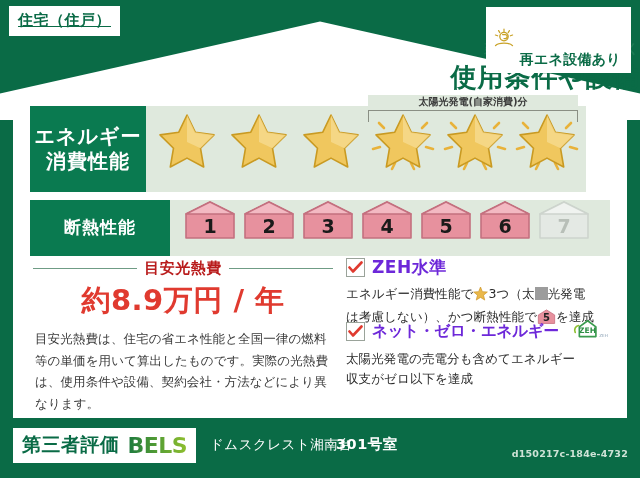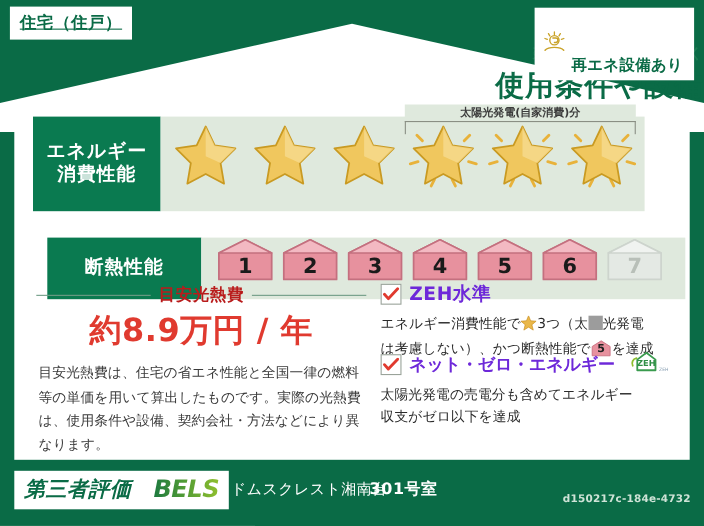--- a/index.html
+++ b/index.html
@@ -63,24 +63,24 @@
     display: flex; align-items: center; justify-content: center;
     text-align: center; font-weight: bold; letter-spacing: 1px; line-height: 1.25;
   }
   .perf-values {
     background: #dfe9dd;
     display: flex; align-items: flex-start;
     position: relative;
   }
 
   #row-energy { left: 17px; top: 10px; width: 580px; height: 86px; }
-  #row-energy .perf-label { width: 116px; font-size: 17px; }
+  #row-energy .perf-label { width: 116px; font-size: 20px; }
   #row-energy .perf-values { width: 440px; padding-left: 6px; gap: 2px; }
 
-  #row-insul { left: 17px; top: 120px; width: 580px; height: 56px; margin-left: 13px; }
+  #row-insul { left: 17px; top: 104px; width: 580px; height: 56px; }
   #row-insul .perf-label { width: 140px; font-size: 17px; }
   #row-insul .perf-values { width: 440px; padding-left: 13px; gap: 5px; }
 
   
   .star-item { position: relative; width: 70px; height: 70px; flex: 0 0 auto; }
   .star-item svg { display: block; }
 
   .solar-bracket {
     position: absolute; left: 214px; top: 4px; width: 216px; height: 12px;
     border: 1.5px solid #8a8f84; border-bottom: none;
@@ -149,21 +149,21 @@
     position: absolute; inset: 0; display: flex; align-items: center; justify-content: center;
     font-size: 10px; font-weight: bold; color: #222; padding-top: 2px;
   }
   .zeh-logo { display: inline-block; vertical-align: -6px; margin-left: 3px; position: relative; }
 
   
   .footer { position: absolute; left: 0; bottom: 0; width: 640px; height: 56px; z-index: 5; }
   .bels-badge {
     position: absolute; left: 13px; top: 6px;
     background: #ffffff; padding: 4px 9px 5px 9px;
-    display: flex; align-items: center; gap: 20px; font-style: italic;
+    display: flex; align-items: center; gap: 8px;
   }
   .bels-ja { font-size: 19px; font-weight: bold; color: #0a6b46; letter-spacing: .5px; }
   .bels-en { font-size: 22px; font-weight: bold; letter-spacing: -.5px;
              background: linear-gradient(90deg, #1e7a3f 0%, #4f9a35 45%, #8fbf2e 100%);
              -webkit-background-clip: text; background-clip: text; color: transparent; }
   .prop-name {
     position: absolute; left: 210px; top: 14px;
     font-size: 13.5px; color: #ffffff; letter-spacing: .5px; font-weight: normal;
   }
   .prop-room {

